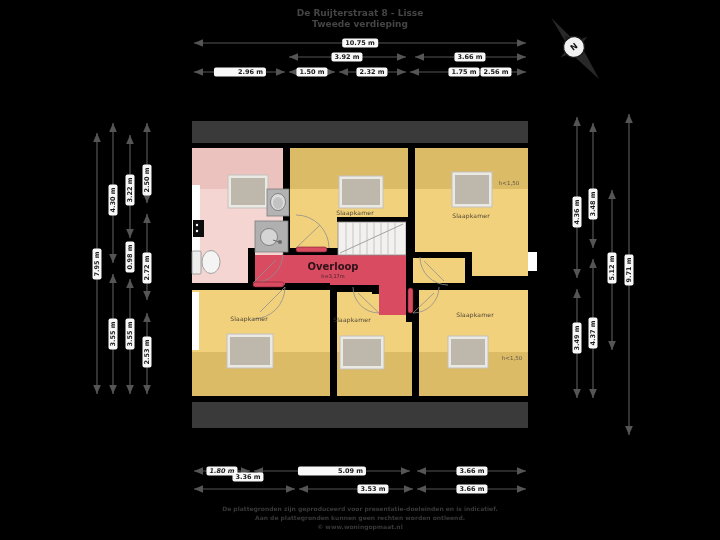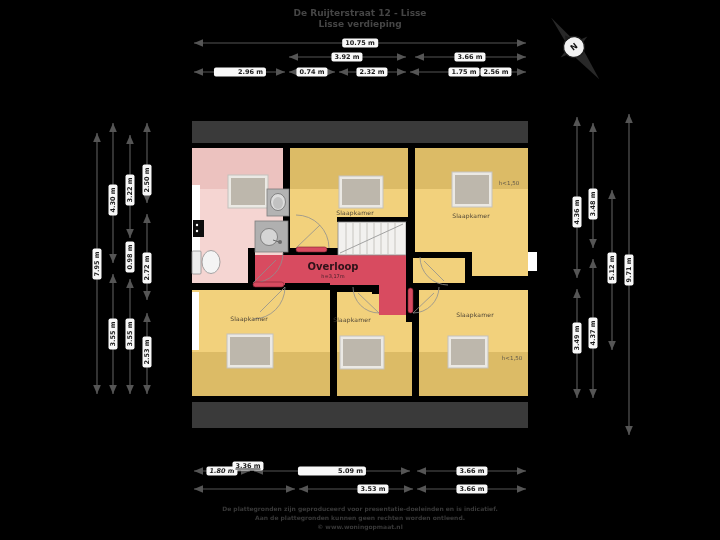--- a/index.html
+++ b/index.html
@@ -192,38 +192,38 @@
           <line x1="285" y1="287" x2="260" y2="312"></line>
     </g>
     <g fill="#d84b60" stroke="#7e2030" stroke-width="0.6">
       <rect x="253" y="282" width="31" height="5" rx="2.5"></rect>
       <rect x="296" y="247" width="31" height="5" rx="2.5"></rect>
       <rect x="408" y="288" width="5" height="25" rx="2.5"></rect>
     </g>
   </g>
 </svg>
 
-  <div class="txt title-line" style="top:8px;">De Ruijterstraat 12 - Lisse</div>
-  <div class="txt title-line" style="top:19px;">Lisse verdieping</div>
+  <div class="txt title-line" style="top:8px;">De Ruijterstraat 8 - Lisse</div>
+  <div class="txt title-line" style="top:19px;">Tweede verdieping</div>
 
   <div class="txt compass-n" style="left:574px;top:47px;">N</div>
 
   <div class="txt pill" style="left:360px;top:43px;text-align:center;">10.75 m</div>
   <div class="txt pill" style="left:347px;top:57px;">3.92 m</div>
   <div class="txt pill" style="left:470px;top:57px;">3.66 m</div>
   <div class="txt pill" style="left:240px;top:72px;padding-left:24px;">2.96 m</div>
-  <div class="txt pill" style="left:312px;top:72px;">0.74 m</div>
+  <div class="txt pill" style="left:312px;top:72px;">1.50 m</div>
   <div class="txt pill" style="left:372px;top:72px;">2.32 m</div>
   <div class="txt pill" style="left:437px;top:72px;margin-left:27px;">1.75 m</div>
   <div class="txt pill" style="left:496px;top:72px;">2.56 m</div>
 
   <div class="txt pill" style="left:222px;top:471px;font-style:italic;">1.80 m</div>
   <div class="txt pill" style="left:332px;top:471px;padding-left:40px;">5.09 m</div>
   <div class="txt pill" style="left:472px;top:471px;">3.66 m</div>
-  <div class="txt pill" style="left:248px;top:466px;text-decoration:underline;">3.36 m</div>
+  <div class="txt pill" style="left:248px;top:477px;">3.36 m</div>
   <div class="txt pill" style="left:353px;top:489px;margin-left:20px;">3.53 m</div>
   <div class="txt pill" style="left:472px;top:489px;">3.66 m</div>
 
   <div class="txt pill v" style="left:97px;top:264px;">7.95 m</div>
   <div class="txt pill v" style="left:113px;top:200px;">4.30 m</div>
   <div class="txt pill v" style="left:113px;top:334px;">3.55 m</div>
   <div class="txt pill v" style="left:130px;top:190px;">3.22 m</div>
   <div class="txt pill v" style="left:130px;top:257px;">0.98 m</div>
   <div class="txt pill v" style="left:130px;top:334px;">3.55 m</div>
   <div class="txt pill v" style="left:147px;top:180px;">2.50 m</div>

